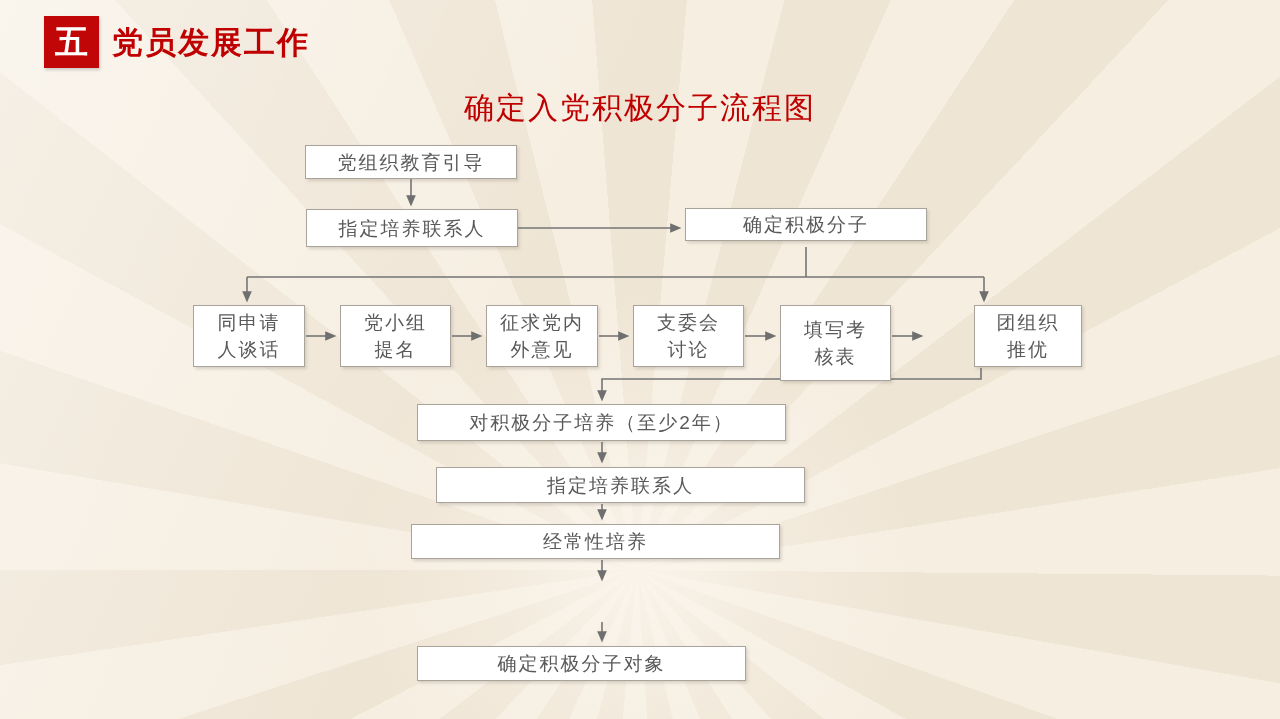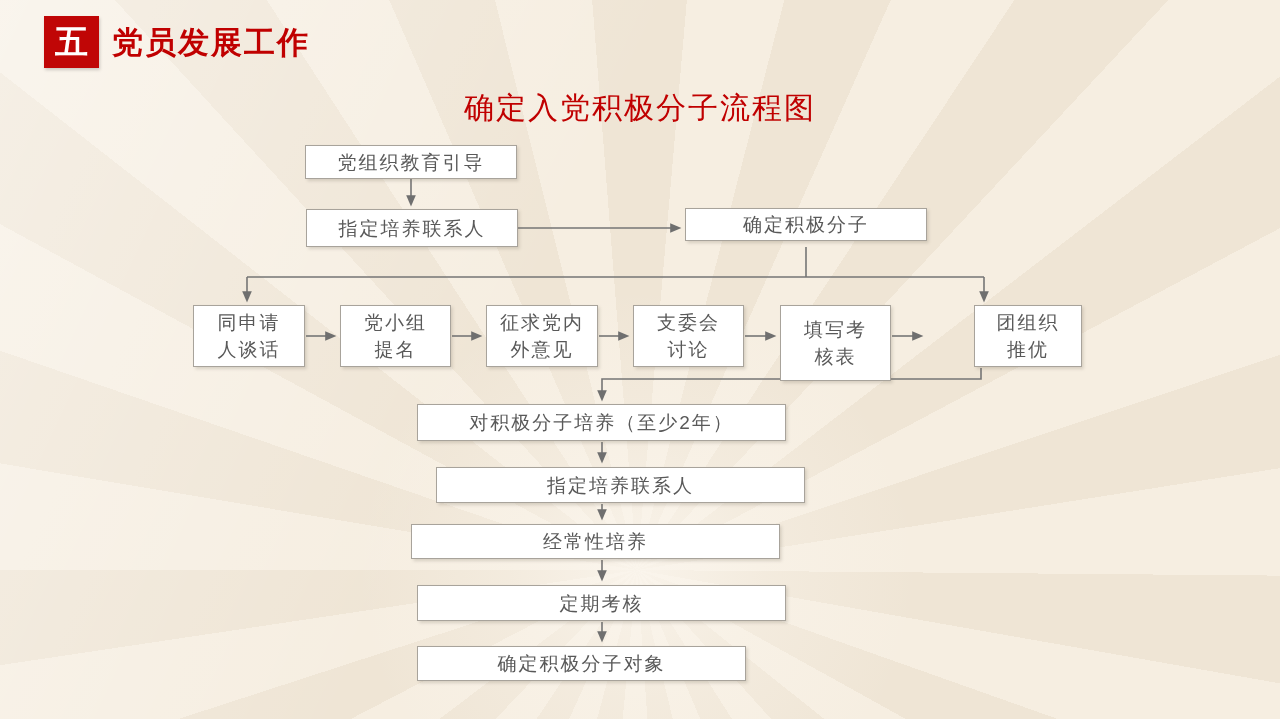--- a/index.html
+++ b/index.html
@@ -102,16 +102,15 @@
   <div class="node" style="left:633px; top:305px; width:111px; height:62px;">支委会
 讨论</div>
   <div class="node" style="left:780px; top:305px; width:111px; height:76px;">填写考
 核表</div>
   <div class="node" style="left:927px; top:305px; width:108px; height:62px;margin-left:47px;">团组织
 推优</div>
 
   <div class="node" style="left:417px; top:404px; width:369px; height:37px;">对积极分子培养（至少2年）</div>
   <div class="node" style="left:436px; top:467px; width:369px; height:36px;">指定培养联系人</div>
   <div class="node" style="left:411px; top:524px; width:369px; height:35px;">经常性培养</div>
-  <div class="node" style="left:417px; top:585px; width:369px; height:36px;">定期考核</div>
   <div class="node" style="left:417px; top:646px; width:329px; height:35px;">确定积极分子对象</div>
 
 </div>
 
 </body></html>

